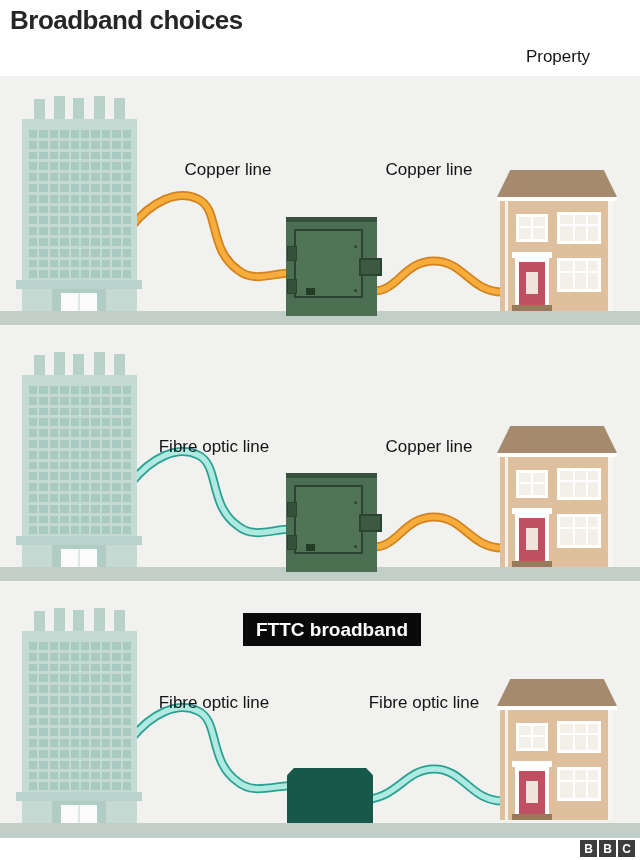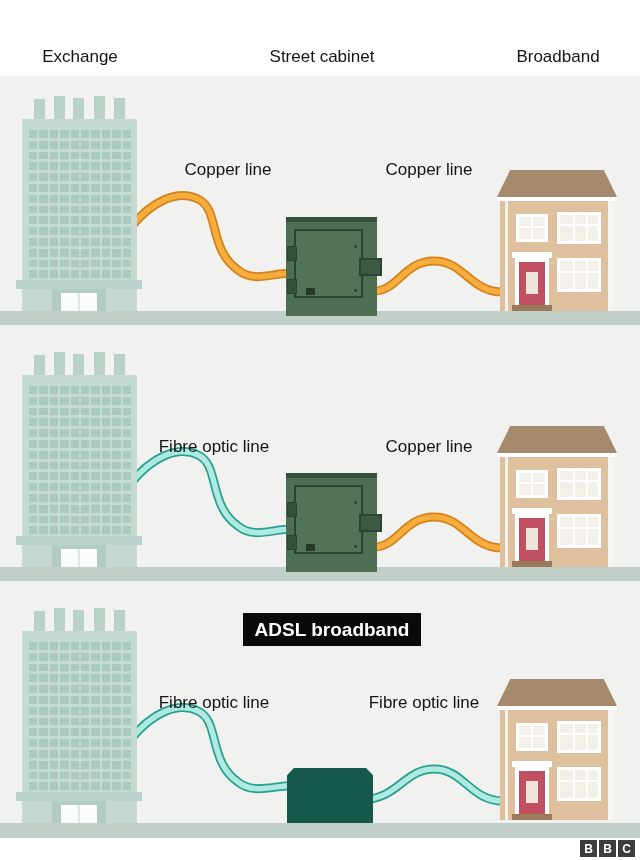--- a/index.html
+++ b/index.html
@@ -58,23 +58,22 @@
   .bbc{position:absolute;right:5px;top:840px;display:flex;gap:2px;z-index:5}
   .bbc .sq{width:17px;height:17px;background:#3d3d3d;color:#fff;font-weight:bold;font-size:12px;
            display:flex;align-items:center;justify-content:center}
 </style>
 </head>
 <body>
 
 <div class="canvas">
   <div class="panel"></div>
 
-  <div class="colhdr" style="left:20px;width:120px">Exchange</div>
-  <div class="colhdr" style="left:242px;width:160px">Street cabinet</div>
-  <div class="colhdr" style="left:478px;width:160px">Broadband</div>
+  <div class="title">Broadband choices</div>
+  <div class="colhdr" style="left:478px;width:160px">Property</div>
 
   <div class="strip" style="top:311px"></div>
   <div class="strip" style="top:567px"></div>
   <div class="strip" style="top:823px;height:15px"></div>
 
   <svg class="cables" viewBox="0 0 640 860">
     <g>
       <path class="cable-outline" fill="none" stroke-width="9" stroke-linecap="round" d="M 131,227 C 152,201 178,189 198,199 C 220,209 208,249 238,270 C 254,283 272,273 292,273" stroke="#d4821e"></path>
       <path class="cable-core" fill="none" stroke-width="5.5" stroke-linecap="round" d="M 131,227 C 152,201 178,189 198,199 C 220,209 208,249 238,270 C 254,283 272,273 292,273" stroke="#f7ad3c"></path>
     </g>
@@ -217,21 +216,21 @@
       <div class="lintel"></div>
       <div class="doorframe">
         <div class="doorred">
           <div class="doorpanel"></div>
         </div>
       </div>
       <div class="step"></div>
     </div>
   </div>
 
-  <div class="rowlabel" style="top: 613px; background: rgb(10, 10, 10); color: rgb(255, 255, 255);">ADSL broadband</div>
+  <div class="rowlabel" style="top: 613px; background: rgb(10, 10, 10); color: rgb(255, 255, 255);">FTTC broadband</div>
   <div class="linelabel" style="left:129px;top:693px">Fibre optic line</div>
   <div class="linelabel" style="left:339px;top:693px">Fibre optic line</div>
 
   <div class="struct">
     <div class="chim" style="left:34px;top:611px;height:20px"></div>
     <div class="chim" style="left:54px;top:608px;height:23px"></div>
     <div class="chim" style="left:73px;top:610px;height:21px"></div>
     <div class="chim" style="left:94px;top:608px;height:23px"></div>
     <div class="chim" style="left:114px;top:610px;height:21px"></div>
     <div class="xbody" style="top:631px">

